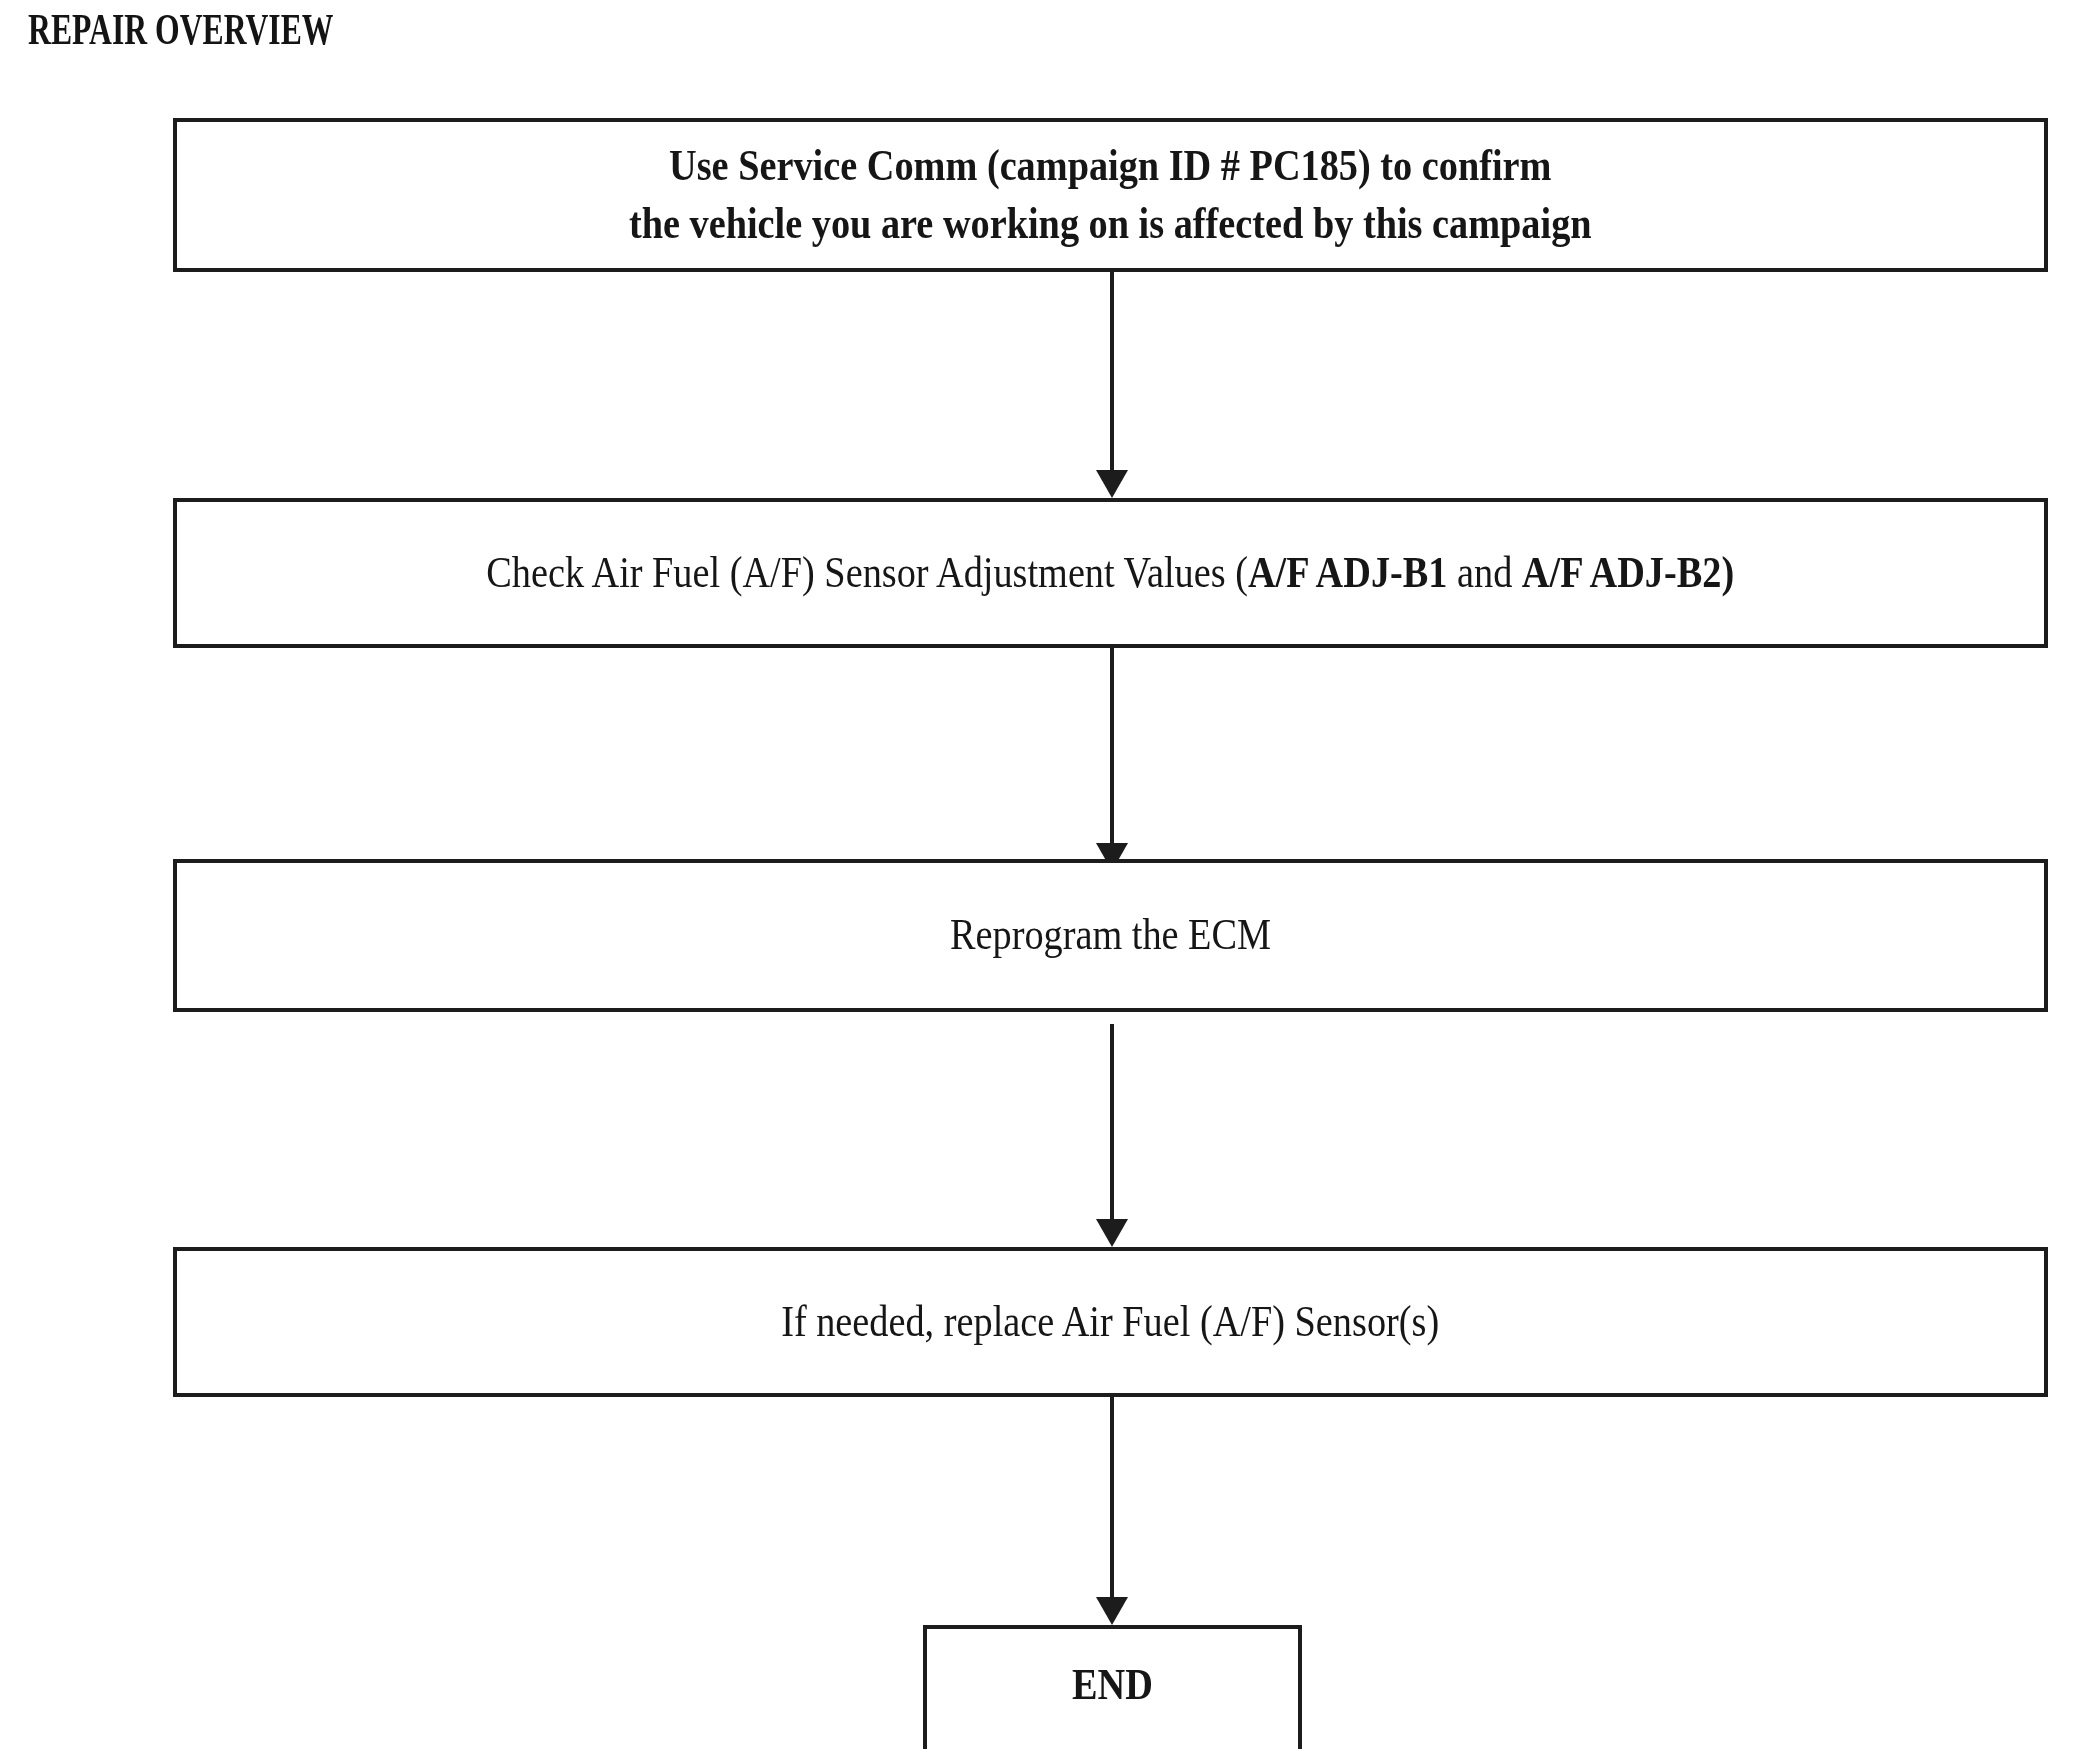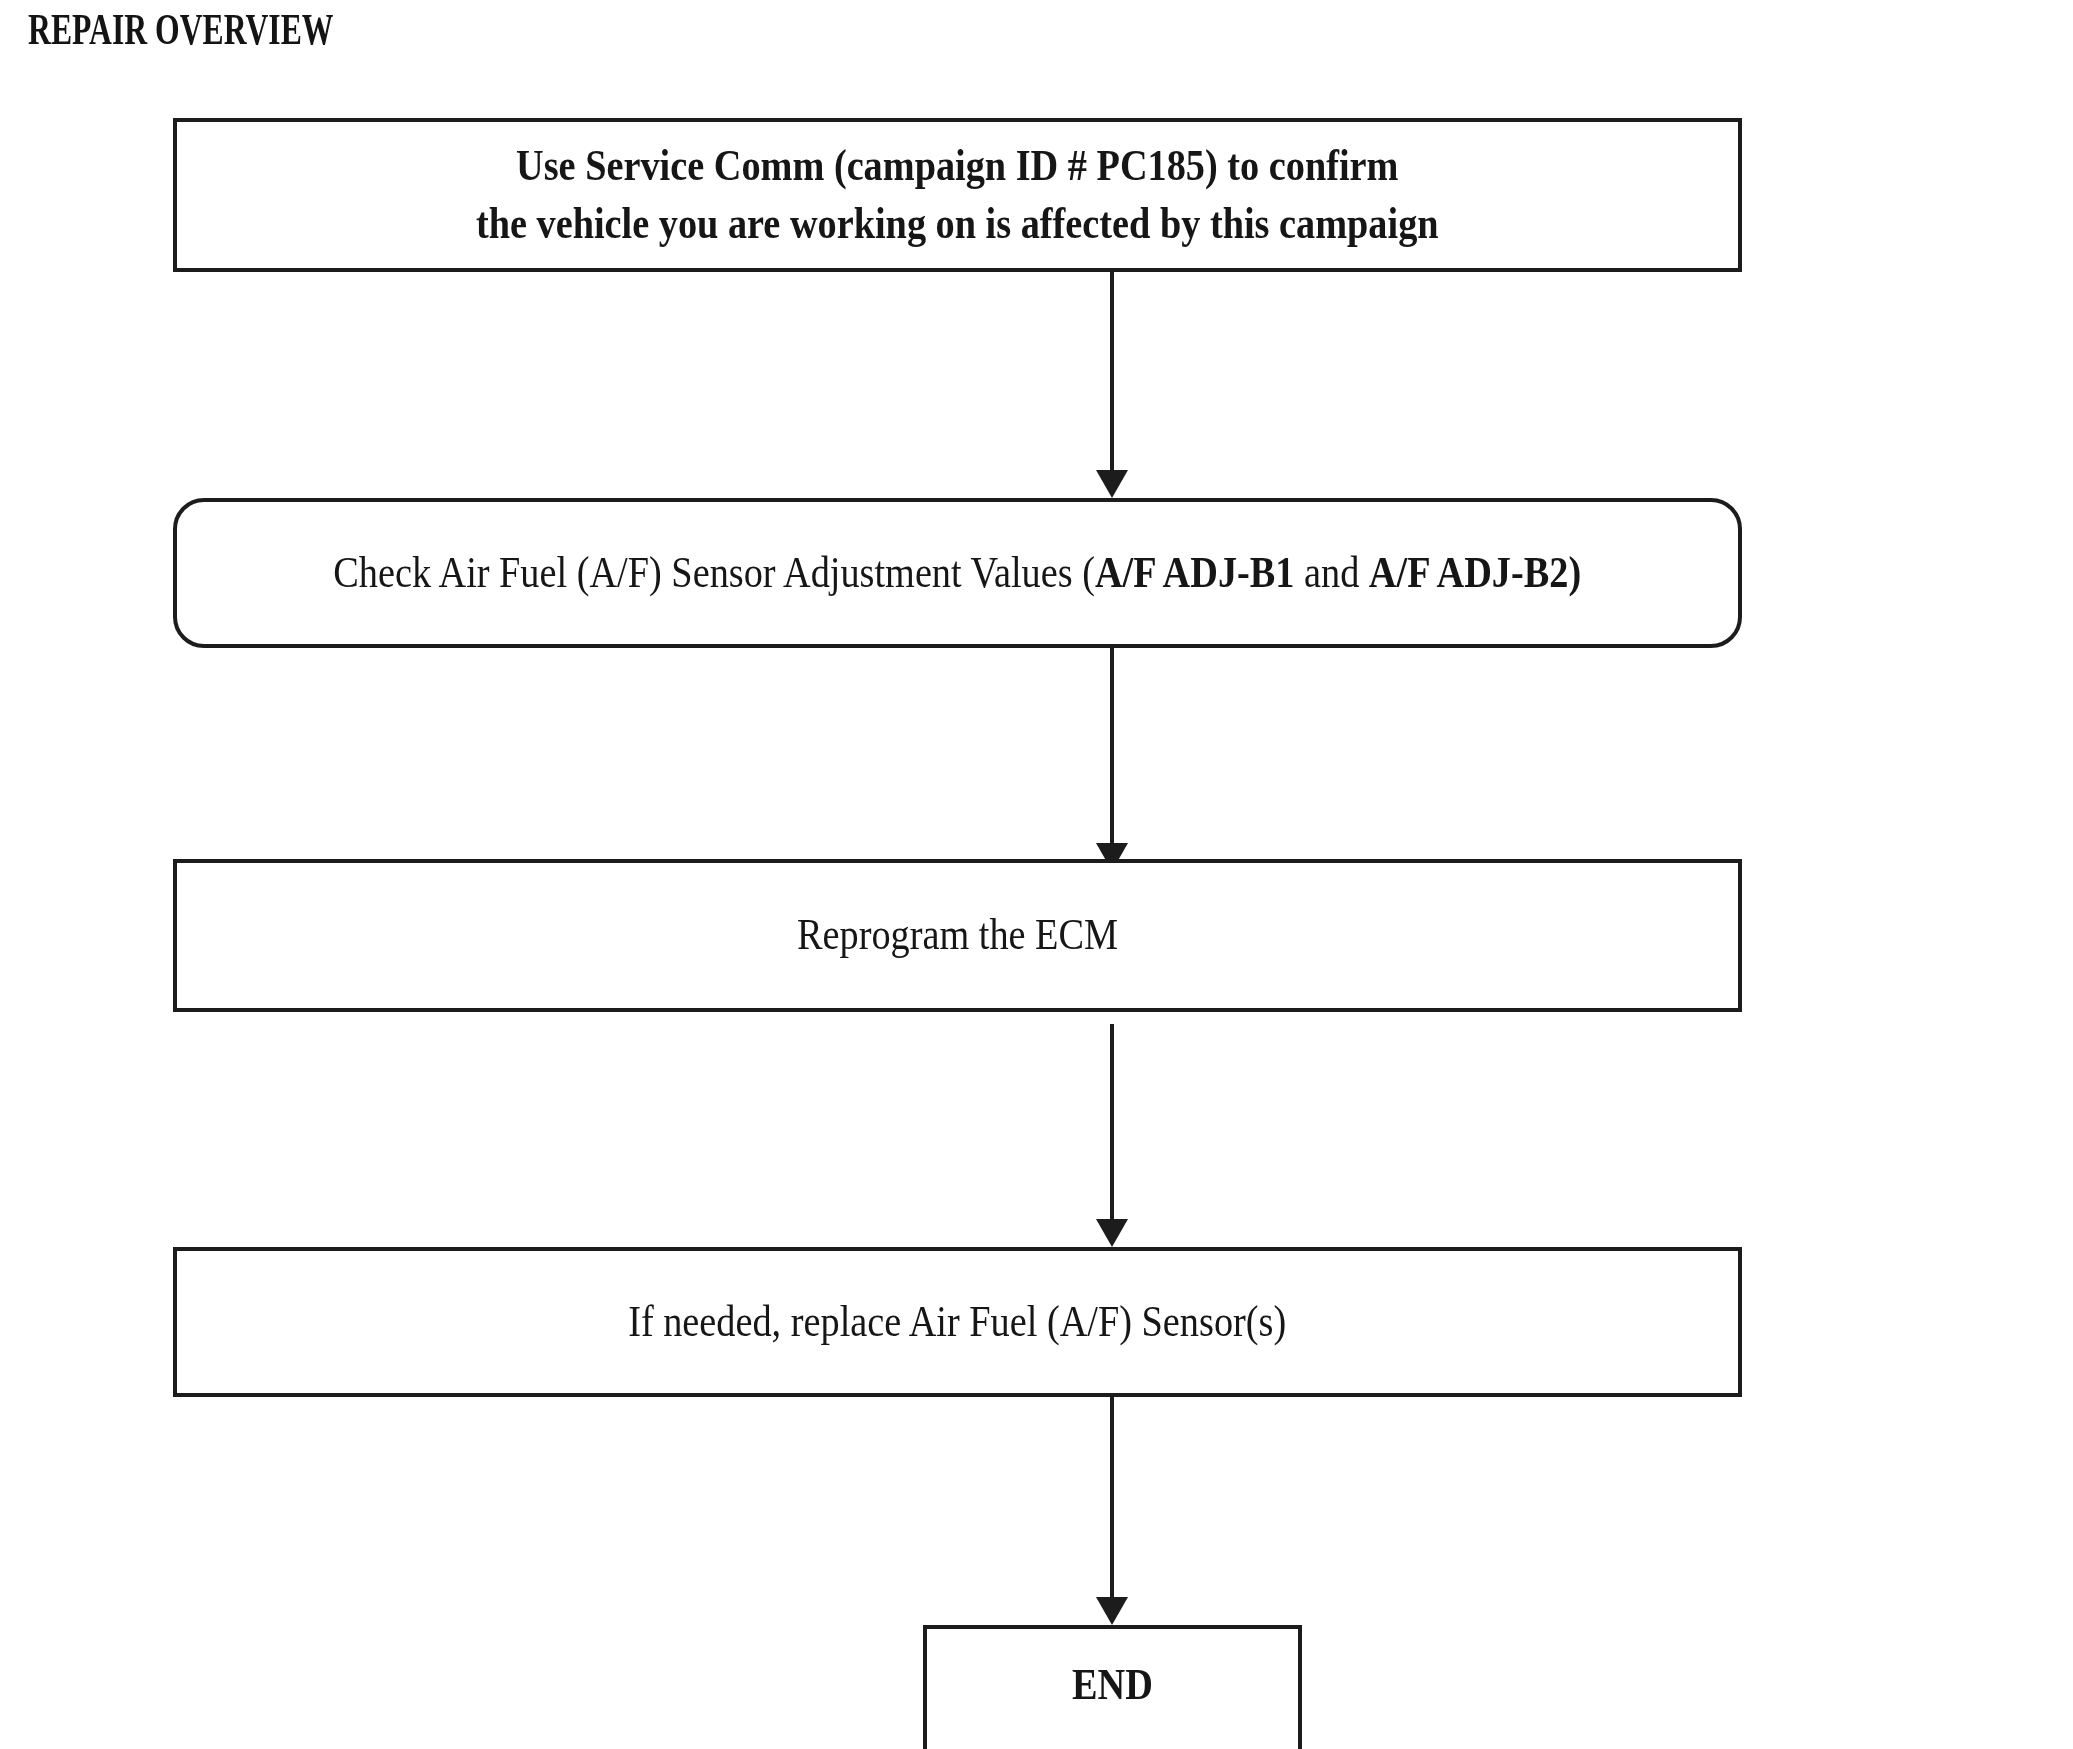--- a/index.html
+++ b/index.html
@@ -31,23 +31,23 @@
   .node {
     position: absolute;
     box-sizing: border-box;
     border: 4px solid #1c1c1c;
     background: #ffffff;
     display: flex;
     align-items: center;
     justify-content: center;
     text-align: center;
   }
-  .step { left: 173px; width: 1569px; }
+  .step { left: 173px; width: 1875px; }
   .pos-step1 { top: 118px;  height: 154px; }
-  .pos-step2 { top: 498px;  height: 150px; border-radius: 31px; }
+  .pos-step2 { top: 498px;  height: 150px; }
   .pos-step3 { top: 859px;  height: 153px; }
   .pos-step4 { top: 1247px; height: 150px; }
   .pos-end   { left: 923px; top: 1625px; width: 379px; height: 136px; }
   .txt {
     font-size: 44px;
     line-height: 1.32;
     white-space: nowrap;
     transform: scaleX(0.87);
     transform-origin: 50% 50%;
     color: #161616;

